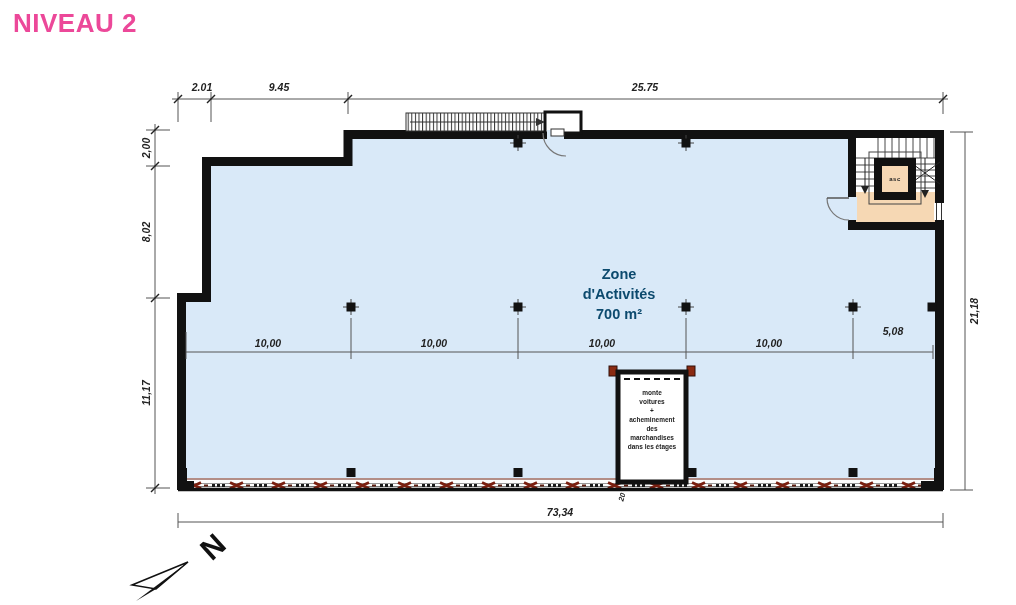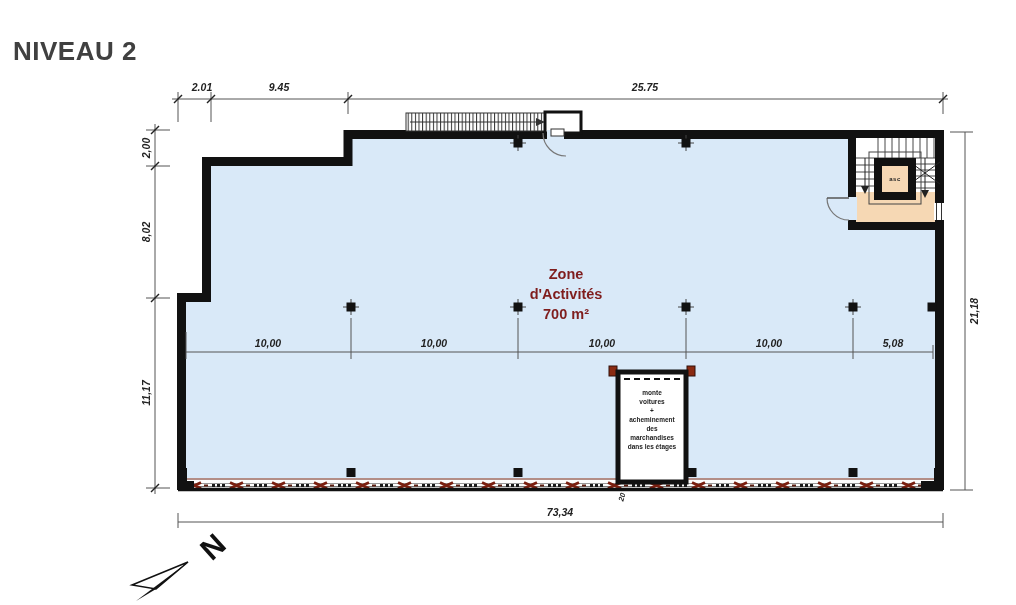--- a/index.html
+++ b/index.html
@@ -3,33 +3,32 @@
 <meta charset="utf-8">
 <style>
   html,body{margin:0;padding:0;}
   body{
     width:1016px;height:605px;position:relative;overflow:hidden;
     background:#fff;font-family:"Liberation Sans",sans-serif;
   }
   #plan-svg{position:absolute;left:0;top:0;}
   .abs{position:absolute;white-space:nowrap;}
   .title{
-    left:13px;top:8px;font-size:26px;font-weight:800;color:#404040;
+    left:13px;top:8px;font-size:26px;font-weight:800;color:#ec4899;
     letter-spacing:.5px;
-    margin-top:28px;
   }
   .lbl{
     position:absolute;transform:translate(-50%,-50%);
     font-style:italic;font-weight:bold;font-size:10.5px;color:#222;
     white-space:nowrap;
   }
   .lbl.rot{transform:translate(-50%,-50%) rotate(-90deg);}
   .zone-label{
-    left:566px;top:294px;transform:translate(-50%,-50%);
-    text-align:center;font-weight:bold;font-size:14.5px;color:#7f1d1d;
+    left:619px;top:294px;transform:translate(-50%,-50%);
+    text-align:center;font-weight:bold;font-size:14.5px;color:#0c4a6e;
     line-height:20px;
   }
   .asc-label{
     left:895px;top:179px;transform:translate(-50%,-50%);
     font-size:6px;font-weight:bold;color:#222;letter-spacing:.5px;
   }
   .carlift-label{
     left:620px;top:388px;width:64px;text-align:center;
     font-size:6.5px;line-height:9px;font-weight:bold;color:#222;
   }
@@ -264,21 +263,21 @@
 <div class="lbl rot" style="left:146px;top:232px">8,02</div>
 <div class="lbl rot" style="left:146px;top:393px">11,17</div>
 
 <div class="lbl rot" style="left:974px;top:311px">21,18</div>
 <div class="lbl" style="left:560px;top:512px">73,34</div>
 
 <div class="lbl" style="left:268px;top:343px">10,00</div>
 <div class="lbl" style="left:434px;top:343px">10,00</div>
 <div class="lbl" style="left:602px;top:343px">10,00</div>
 <div class="lbl" style="left:769px;top:343px">10,00</div>
-<div class="lbl" style="left:893px;top:343px">5,08</div>
+<div class="lbl" style="left:893px;top:331px">5,08</div>
 
 <div class="abs zone-label">
   <div>Zone</div>
   <div>d'Activités</div>
   <div>700 m²</div>
 </div>
 
 <div class="abs asc-label">asc</div>
 
 <div class="abs carlift-label">

